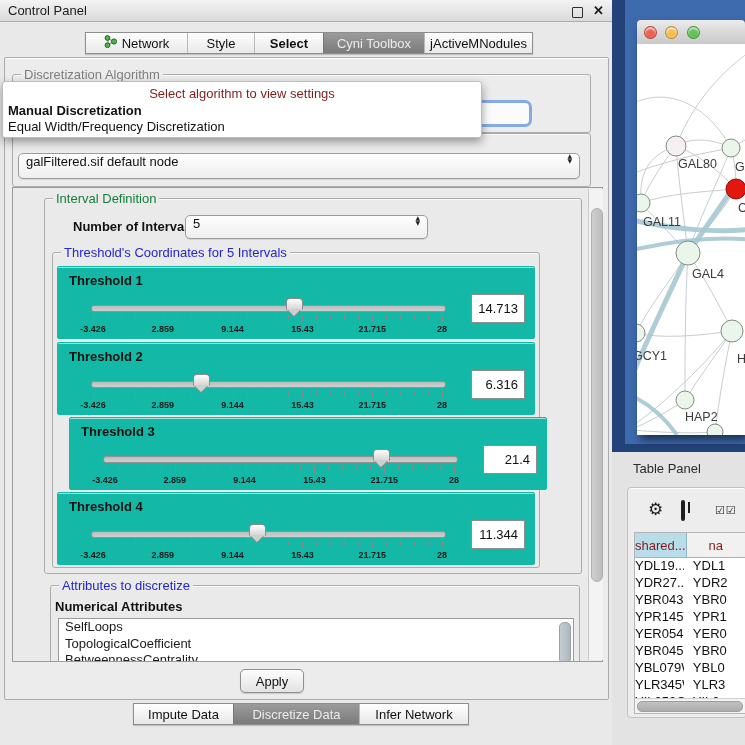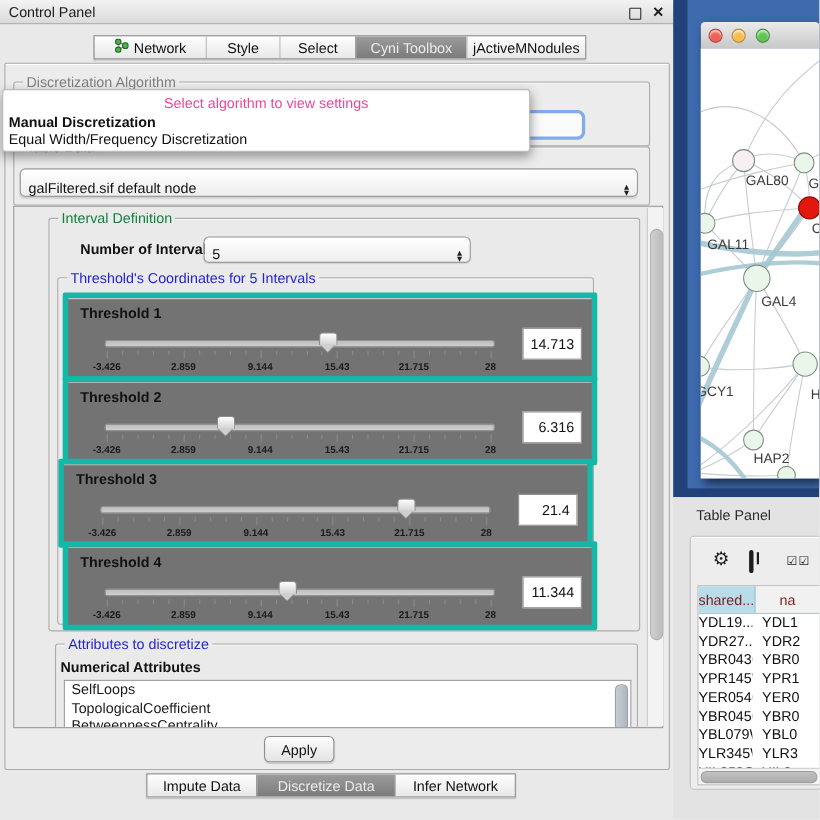--- a/index.html
+++ b/index.html
@@ -23,41 +23,41 @@
     color:#111;border-left:1px solid #B9B9B9;gap:5px;white-space:nowrap;cursor:default}
   .seg:first-child{border-left:none}
   .seg.sel{background:linear-gradient(#9B9B9B,#7B7B7B);color:#ECECEC;border-left-color:#787878}
 
   .groupbox{border:1px solid #ACACAC;border-radius:3px;box-shadow:inset 0 1px 0 rgba(255,255,255,.65)}
   .legend{position:absolute;top:-8px;left:8px;font-size:13px;padding:0 3px;
     background:#ECECEC;white-space:nowrap;line-height:15px}
   .legend.on-scroll{background:#EAEAEA}
 
   .combo{background:linear-gradient(#FFFFFF,#EEEEEE);border:1px solid #9C9C9C;border-radius:5px;
-    font-size:13px;color:#111;display:flex;align-items:flex-end;padding:0 7px;box-sizing:border-box;
+    font-size:13px;color:#111;display:flex;align-items:flex-start;padding:0 7px;box-sizing:border-box;
     box-shadow:0 1px 1px rgba(0,0,0,.10)}
   .stepper{margin-left:auto;display:flex;flex-direction:column;align-items:center;
     font-size:6px;line-height:4.5px;color:#222;font-family:"DejaVu Sans",sans-serif}
 
   
   .popup{background:#FFFFFF;border:1px solid #BDBDBD;border-radius:3px;
     box-shadow:0 4px 10px rgba(0,0,0,.38);z-index:30}
-  .popup-placeholder{text-align:center;font-size:13px;color:#ec4899;padding-top:4px;height:17px}
+  .popup-placeholder{text-align:center;font-size:13px;color:#7f1d1d;padding-top:4px;height:17px}
   .popup-item{font-size:13px;color:#111;padding:0 5px;height:15.5px;line-height:15.5px;white-space:nowrap}
   .popup-item.first{font-weight:bold}
   .combo-frag{border:3px solid #83ABE8;border-radius:7px;background:#FBFBFB;z-index:20}
 
   
   .scrollpane{border:1px solid #9B9B9B;background:#EAEAEA;box-sizing:border-box}
   #scrollContent{overflow:hidden}
   .vtrack{background:#F3F3F3;border-left:1px solid #C9C9C9}
   .vthumb{background:linear-gradient(90deg,#CFCFCF,#BDBDBD);border:1px solid #AFAFAF;border-radius:6px}
 
   
-  .thresh-box{border:5px solid #14b8a6;border-radius:2px;background:#737373;
+  .thresh-box{border:1px solid #14b8a6;border-radius:2px;background:#14b8a6;
     box-shadow:inset 0 1px 0 rgba(255,255,255,.6)}
   .thresh-label{position:absolute;left:11px;top:6px;font-size:13px;font-weight:bold;color:#111}
   .track{position:absolute;height:5px;background:linear-gradient(#BDBDBD,#CFCFCF);
     border:1px solid #929292;border-radius:3px}
   .tick{position:absolute;width:1px;background:#8A8A8A}
   .ticklabel{position:absolute;font-size:9px;font-weight:bold;color:#1A1A1A;transform:translateX(-50%);white-space:nowrap}
   .thumb{position:absolute;width:15px;height:11px;background:linear-gradient(#FEFEFE,#D2D2D2);
     border:1px solid #8C8C8C;border-bottom:none;border-radius:4px 4px 1px 1px;z-index:2}
   .thumb::after{content:'';position:absolute;top:10px;left:0px;
     border-left:7.5px solid transparent;border-right:7.5px solid transparent;border-top:7px solid #CFCFCF;
@@ -126,21 +126,21 @@
             <line x1="4" y1="3.5" x2="4" y2="10" stroke="#8A8A8A"></line>
             <circle cx="3.5" cy="3" r="2.4" fill="#52B152" stroke="#1F691F"></circle>
             <circle cx="3.5" cy="10.2" r="2.4" fill="#52B152" stroke="#1F691F"></circle>
             <circle cx="10" cy="6.5" r="2.6" fill="#52B152" stroke="#1F691F"></circle>
           </svg></span>
         <span>Network</span>
       </div>
       <div class="seg" style="width: 66px;">
         <span>Style</span>
       </div>
-      <div class="seg" style="width: 68px;">
+      <div class="seg" style="width: 68px; font-weight: bold;">
         <span>Select</span>
       </div>
       <div class="seg sel" style="width: 100px;">
         <span>Cyni Toolbox</span>
       </div>
       <div class="seg" style="width: 107px;">
         <span>jActiveMNodules</span>
       </div>
     </div>
 
@@ -256,21 +256,21 @@
           <div class="tick" style="left: 384px; top: 48px; height: 7px;"></div>
           <div class="ticklabel" style="left: 35px; top: 57px;">-3.426</div>
           <div class="ticklabel" style="left: 104.8px; top: 57px;">2.859</div>
           <div class="ticklabel" style="left: 174.6px; top: 57px;">9.144</div>
           <div class="ticklabel" style="left: 244.4px; top: 57px;">15.43</div>
           <div class="ticklabel" style="left: 314.2px; top: 57px;">21.715</div>
           <div class="ticklabel" style="left: 384px; top: 57px;">28</div>
           <div class="thumb" style="left: 135.2px; top: 31px;"></div>
           <div class="valuebox" style="left: 413px; top: 27px; width: 54px; height: 29px; line-height: 27px;">6.316</div>
         </div>
-        <div class="abs thresh-box" style="left: 40px; top: 229px; width: 476px; height: 71px;">
+        <div class="abs thresh-box" style="left: 56px; top: 229px; width: 476px; height: 71px;">
           <div class="thresh-label">Threshold 3</div>
           <div class="track" style="left: 33px; top: 38px; width: 353px;"></div>
           <div class="tick" style="left: 35px; top: 48px; height: 7px;"></div>
           <div class="tick" style="left: 49px; top: 48px; height: 4px;"></div>
           <div class="tick" style="left: 62.9px; top: 48px; height: 4px;"></div>
           <div class="tick" style="left: 76.9px; top: 48px; height: 4px;"></div>
           <div class="tick" style="left: 90.8px; top: 48px; height: 4px;"></div>
           <div class="tick" style="left: 104.8px; top: 48px; height: 7px;"></div>
           <div class="tick" style="left: 118.8px; top: 48px; height: 4px;"></div>
           <div class="tick" style="left: 132.7px; top: 48px; height: 4px;"></div>

